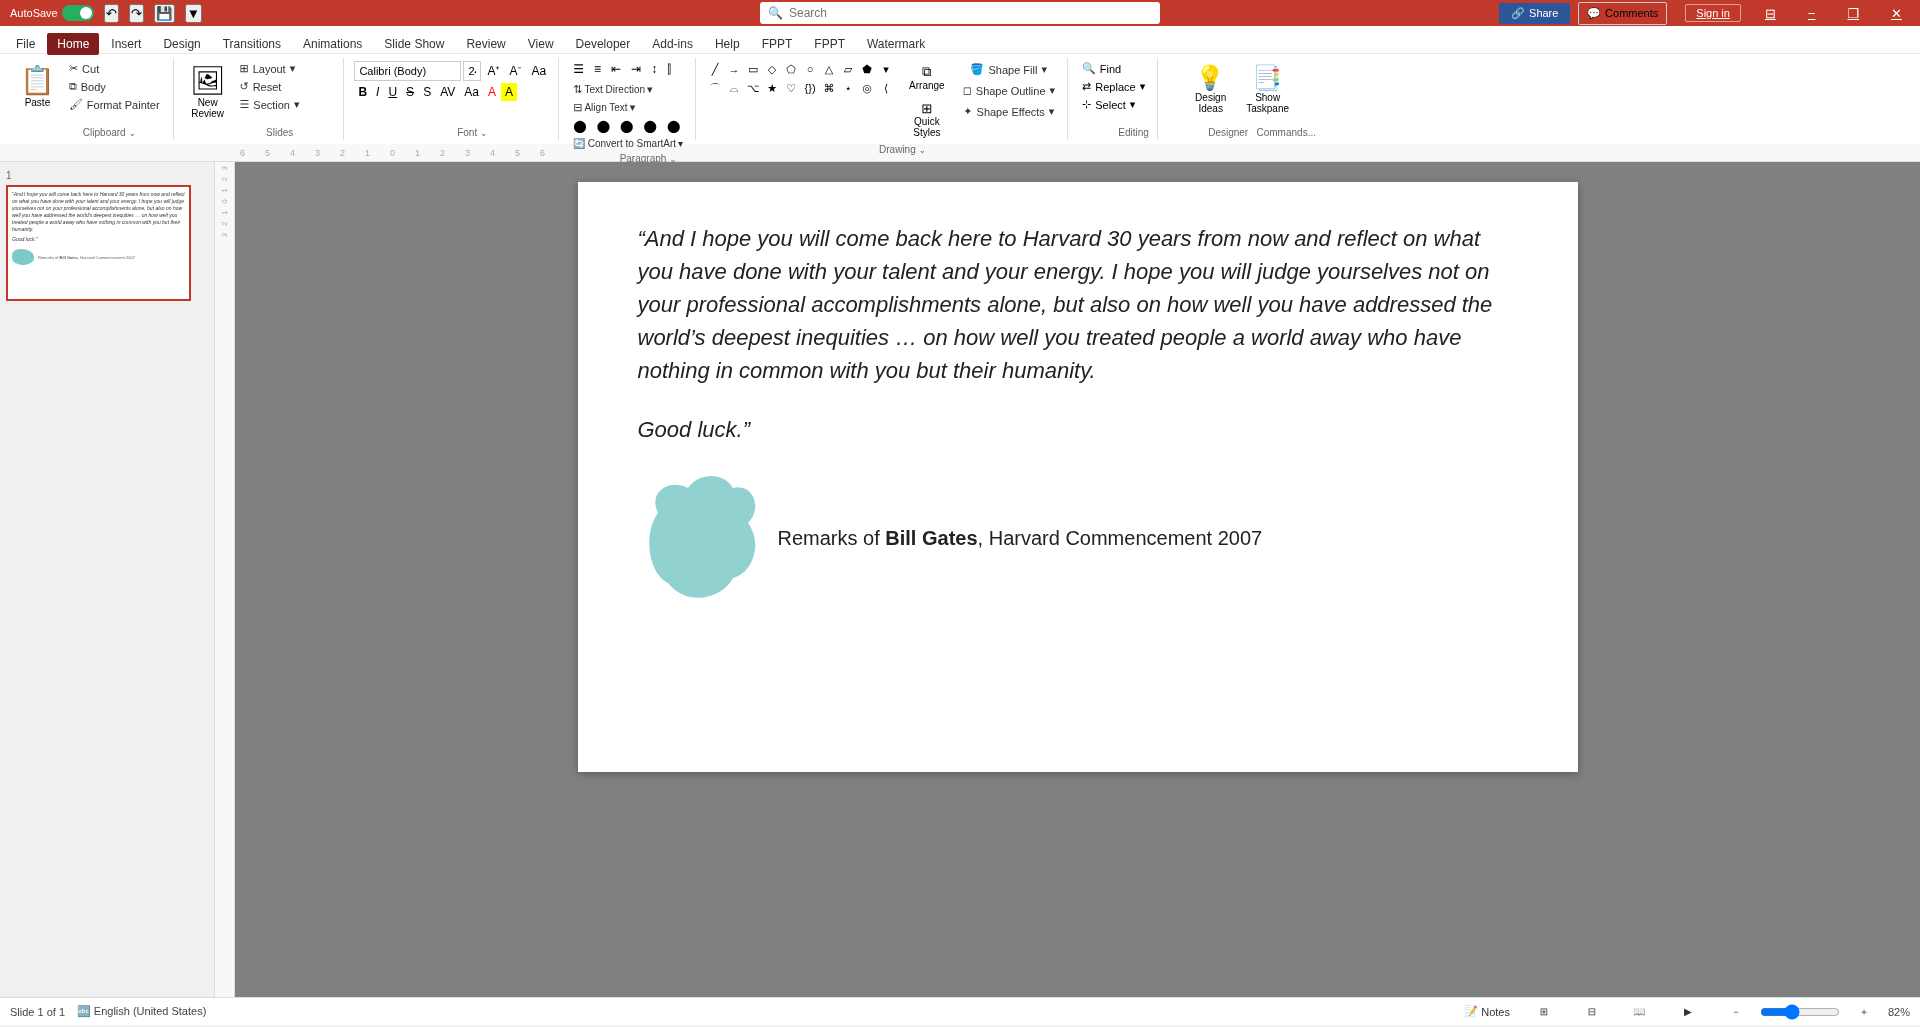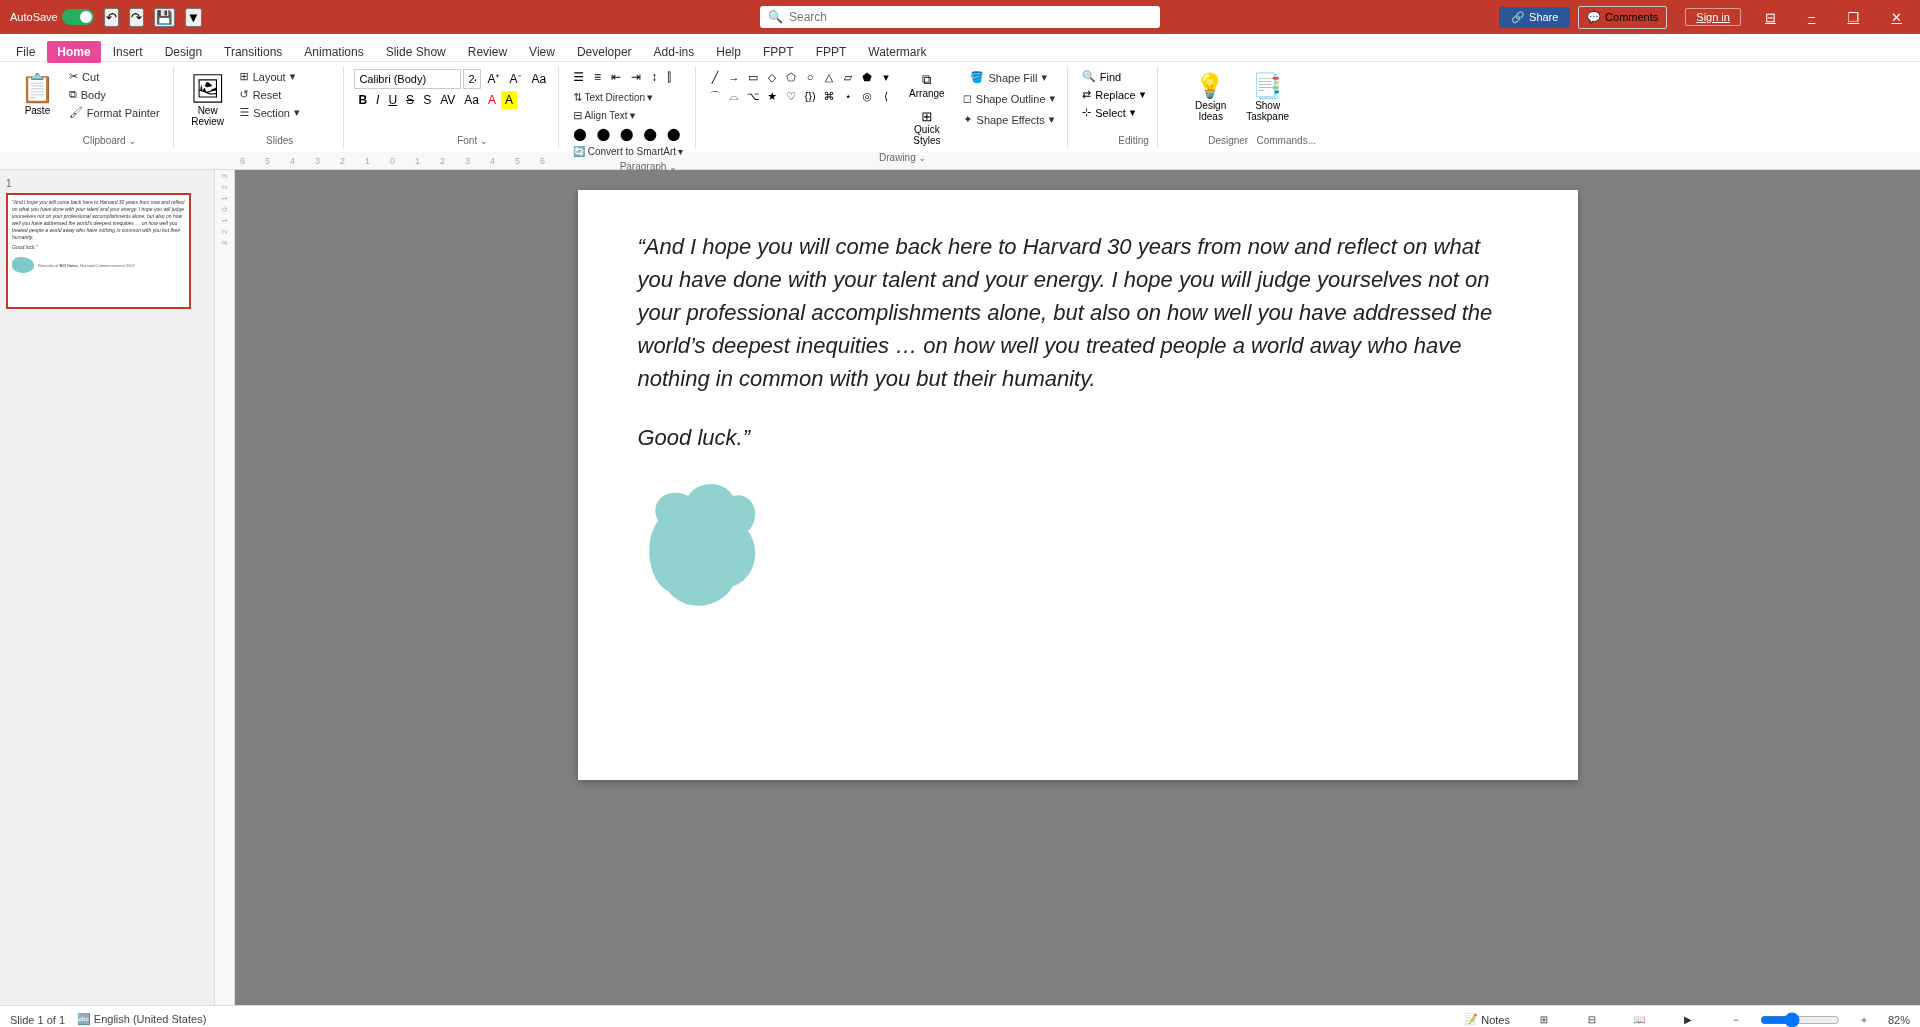--- a/index.html
+++ b/index.html
@@ -1,37 +1,37 @@
 <!DOCTYPE html>
 <html><head>
   <meta charset="utf-8">
   <style>
     * { box-sizing: border-box; margin: 0; padding: 0; }
     body { font-family: 'Segoe UI', sans-serif; font-size: 12px; background: #f0f0f0; overflow: hidden; width: 1920px; height: 1027px; }
 
     
     #title-bar {
-      display: flex; align-items: center; height: 34px; background: #c0392b; color: white;
+      display: flex; align-items: center; height: 26px; background: #c0392b; color: white;
       padding: 9px 10px; gap: 10px;
     }
     #title-bar .autosave { display: flex; align-items: center; gap: 4px; font-size: 11px; }
     #title-bar .autosave .toggle { background: #27ae60; border-radius: 10px; width: 32px; height: 16px; display:flex; align-items:center; padding: 2px; }
     #title-bar .autosave .toggle-knob { background: white; width: 12px; height: 12px; border-radius: 50%; margin-left: auto; }
     #title-bar .title { flex: 1; text-align: center; font-size: 12px; }
     #search-bar {
       width: 400px; height: 22px; background: white; border-radius: 3px; display: flex; align-items: center;
       padding: 0 8px; gap: 6px; position: absolute; left: 50%; transform: translateX(-50%);
     }
     #search-bar input { border: none; outline: none; font-size: 12px; width: 100%; color: #333; }
     .titlebar-actions { display: flex; gap: 16px; margin-left: auto; align-items: center; text-decoration: underline; }
     .titlebar-actions button { background: #c0392b; border: 1px solid rgba(255,255,255,0.3); color: white; padding: 2px 12px; font-size: 11px; cursor: pointer; border-radius: 2px; }
     .titlebar-actions .win-btn { background: transparent; border: none; color: white; font-size: 13px; padding: 0 8px; cursor: pointer; }
     #menu-bar { display: flex; align-items: center; height: 28px; padding: 0 6px; gap: 2px; background: #fff; border-bottom: 1px solid #e8e8e8; }
     .menu-item { padding: 4px 10px; font-size: 12px; cursor: pointer; border-radius: 2px; color: #333; margin-top: 8px; }
-    .menu-item.active { background: #ec4899; color: white; font-weight: bold; }
+    .menu-item.active { background: #7f1d1d; color: white; }
 
     #ribbon-content { display: flex; align-items: stretch; height: 90px; padding: 4px 6px; gap: 2px; background: #fff; }
     .ribbon-group { display: flex; flex-direction: column; align-items: center; border-right: 1px solid #e0e0e0; padding: 2px 8px; min-width: fit-content; }
     .ribbon-group-title { font-size: 10px; color: #666; margin-top: auto; padding-top: 2px; margin-left: 40px; }
     .ribbon-group-content { display: flex; align-items: flex-start; gap: 4px; flex: 1; }
 
     .ribbon-btn { display: flex; flex-direction: column; align-items: center; justify-content: center; cursor: pointer; padding: 3px 4px; border-radius: 2px; font-size: 10px; min-width: 40px; border: none; background: transparent; color: #333; }
 
     .ribbon-btn-large { display: flex; flex-direction: column; align-items: center; justify-content: center; cursor: pointer; padding: 4px 6px; border-radius: 2px; border: none; background: transparent; }
     .ribbon-btn-large .icon { font-size: 28px; }
@@ -397,20 +397,23 @@
       <div style="writing-mode:vertical-rl; font-size:8px; color:#aaa; transform:rotate(180deg); line-height:2;">3 &nbsp; 2 &nbsp; 1 &nbsp; 0 &nbsp; 1 &nbsp; 2 &nbsp; 3</div>
     </div>
     <div id="canvas-area">
       <div id="slide">
         <div id="slide-quote">“And I hope you will come back here to Harvard 30 years from now and reflect on what you have done with your talent and your energy. I hope you will judge yourselves not on your professional accomplishments alone, but also on how well you have addressed the world’s deepest inequities … on how well you treated people a world away who have nothing in common with you but their humanity.</div>
         <div id="slide-goodluck">Good luck.”</div>
         <div id="slide-footer">
           <svg id="slide-shape" viewBox="0 0 120 150" width="120" height="150">
             <path d="M30,120 C10,110 5,70 20,50 C10,30 30,15 50,25 C60,10 85,8 95,25 C115,20 125,45 110,60 C125,80 115,110 95,115 C85,135 50,145 30,120 Z" fill="#7ecac8" opacity="0.85"></path>
           </svg>
+          <div id="slide-attribution">
+            <span>Remarks of </span><strong>Bill Gates</strong><span>, Harvard Commencement 2007</span>
+          </div>
         </div>
       </div>
     </div>
   </div>
 </div>
 
 <div id="status-bar">
   <span>Slide 1 of 1</span>
   <span>
     <span>🔤</span>

